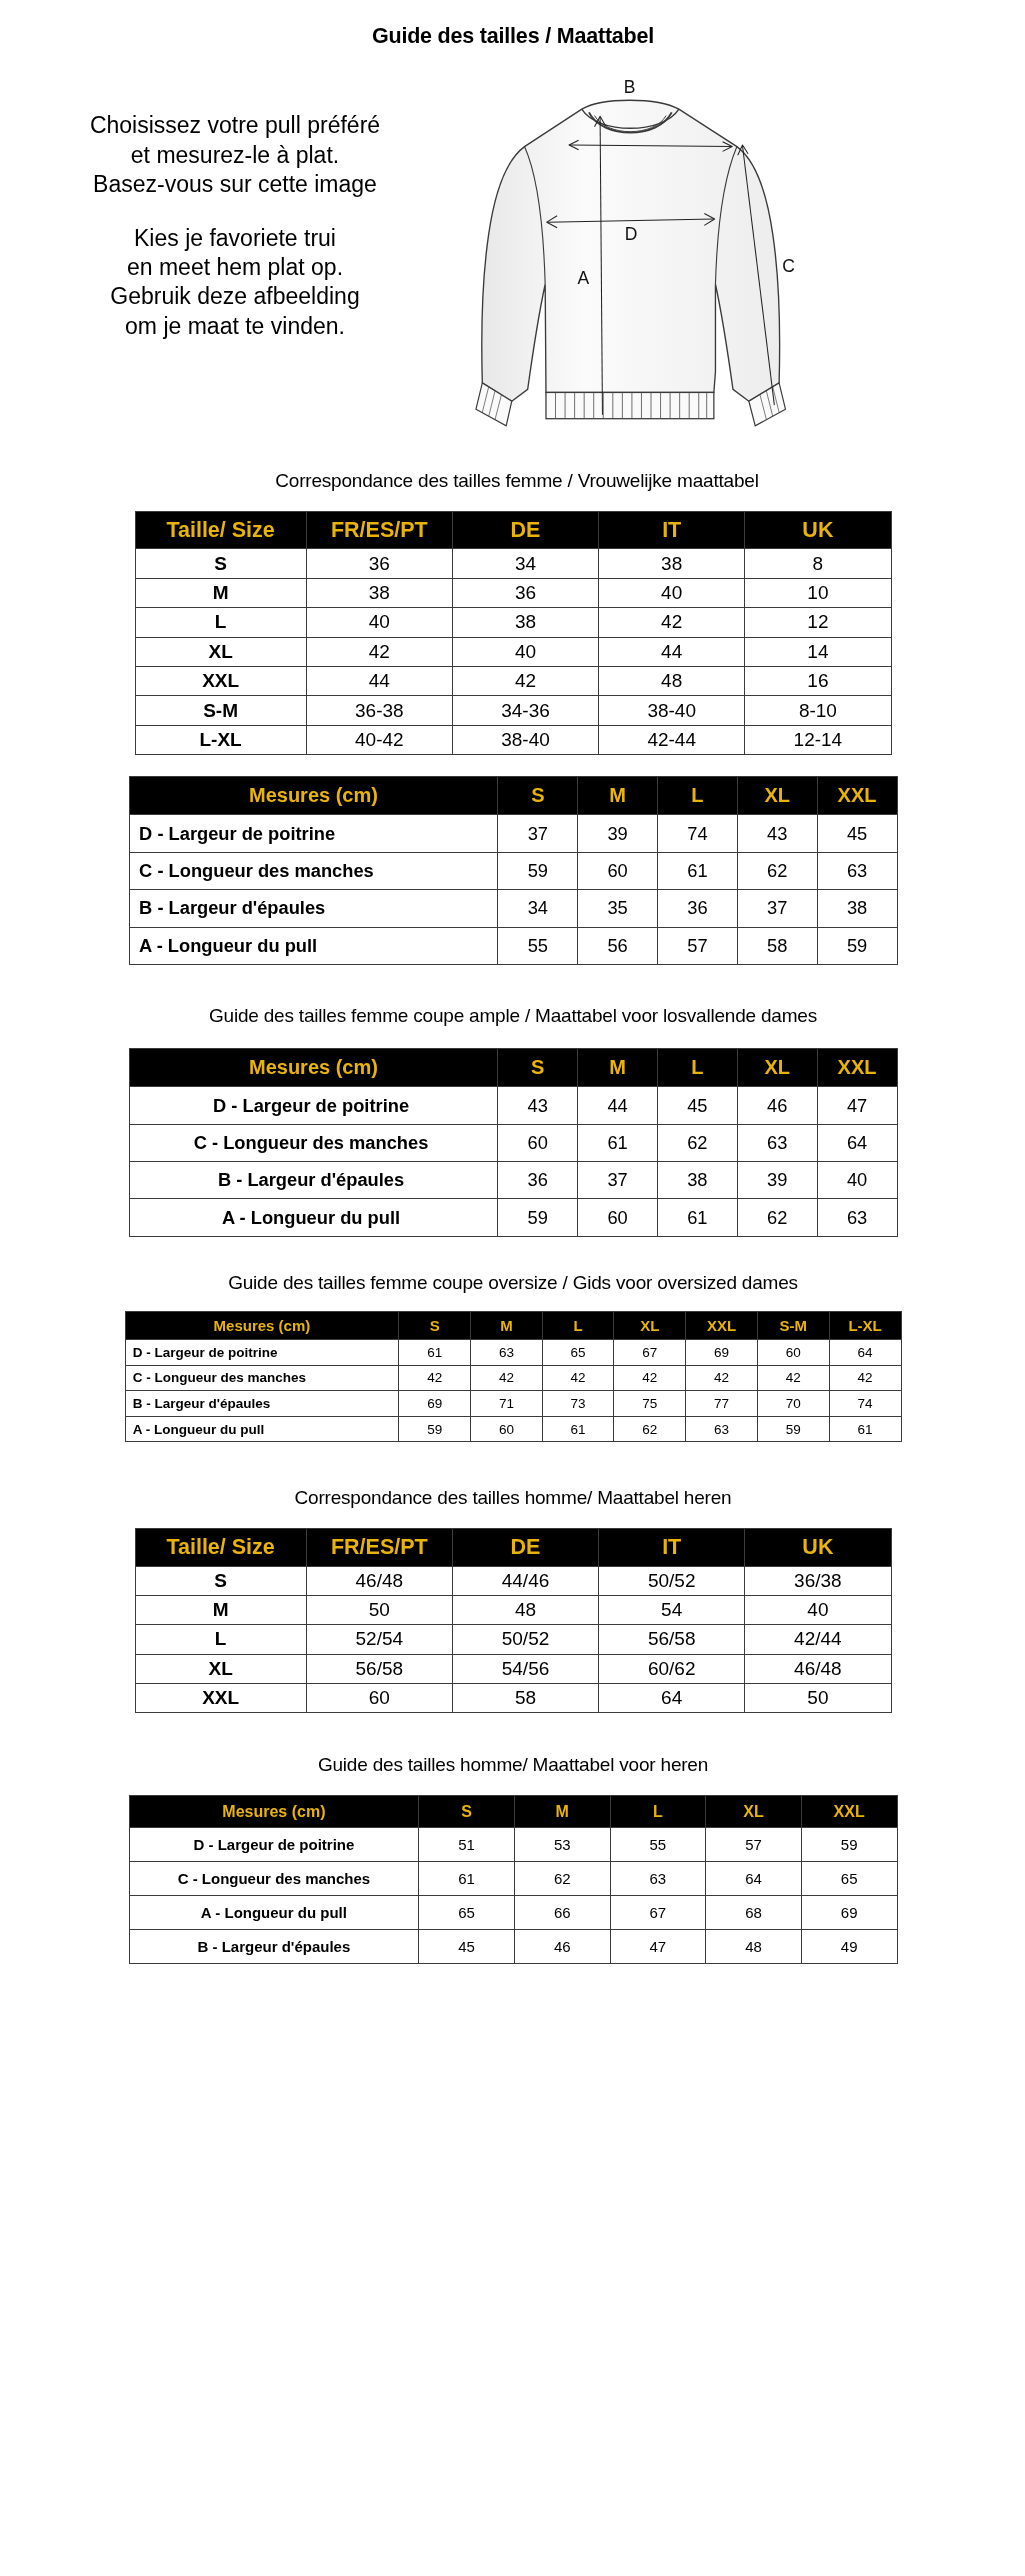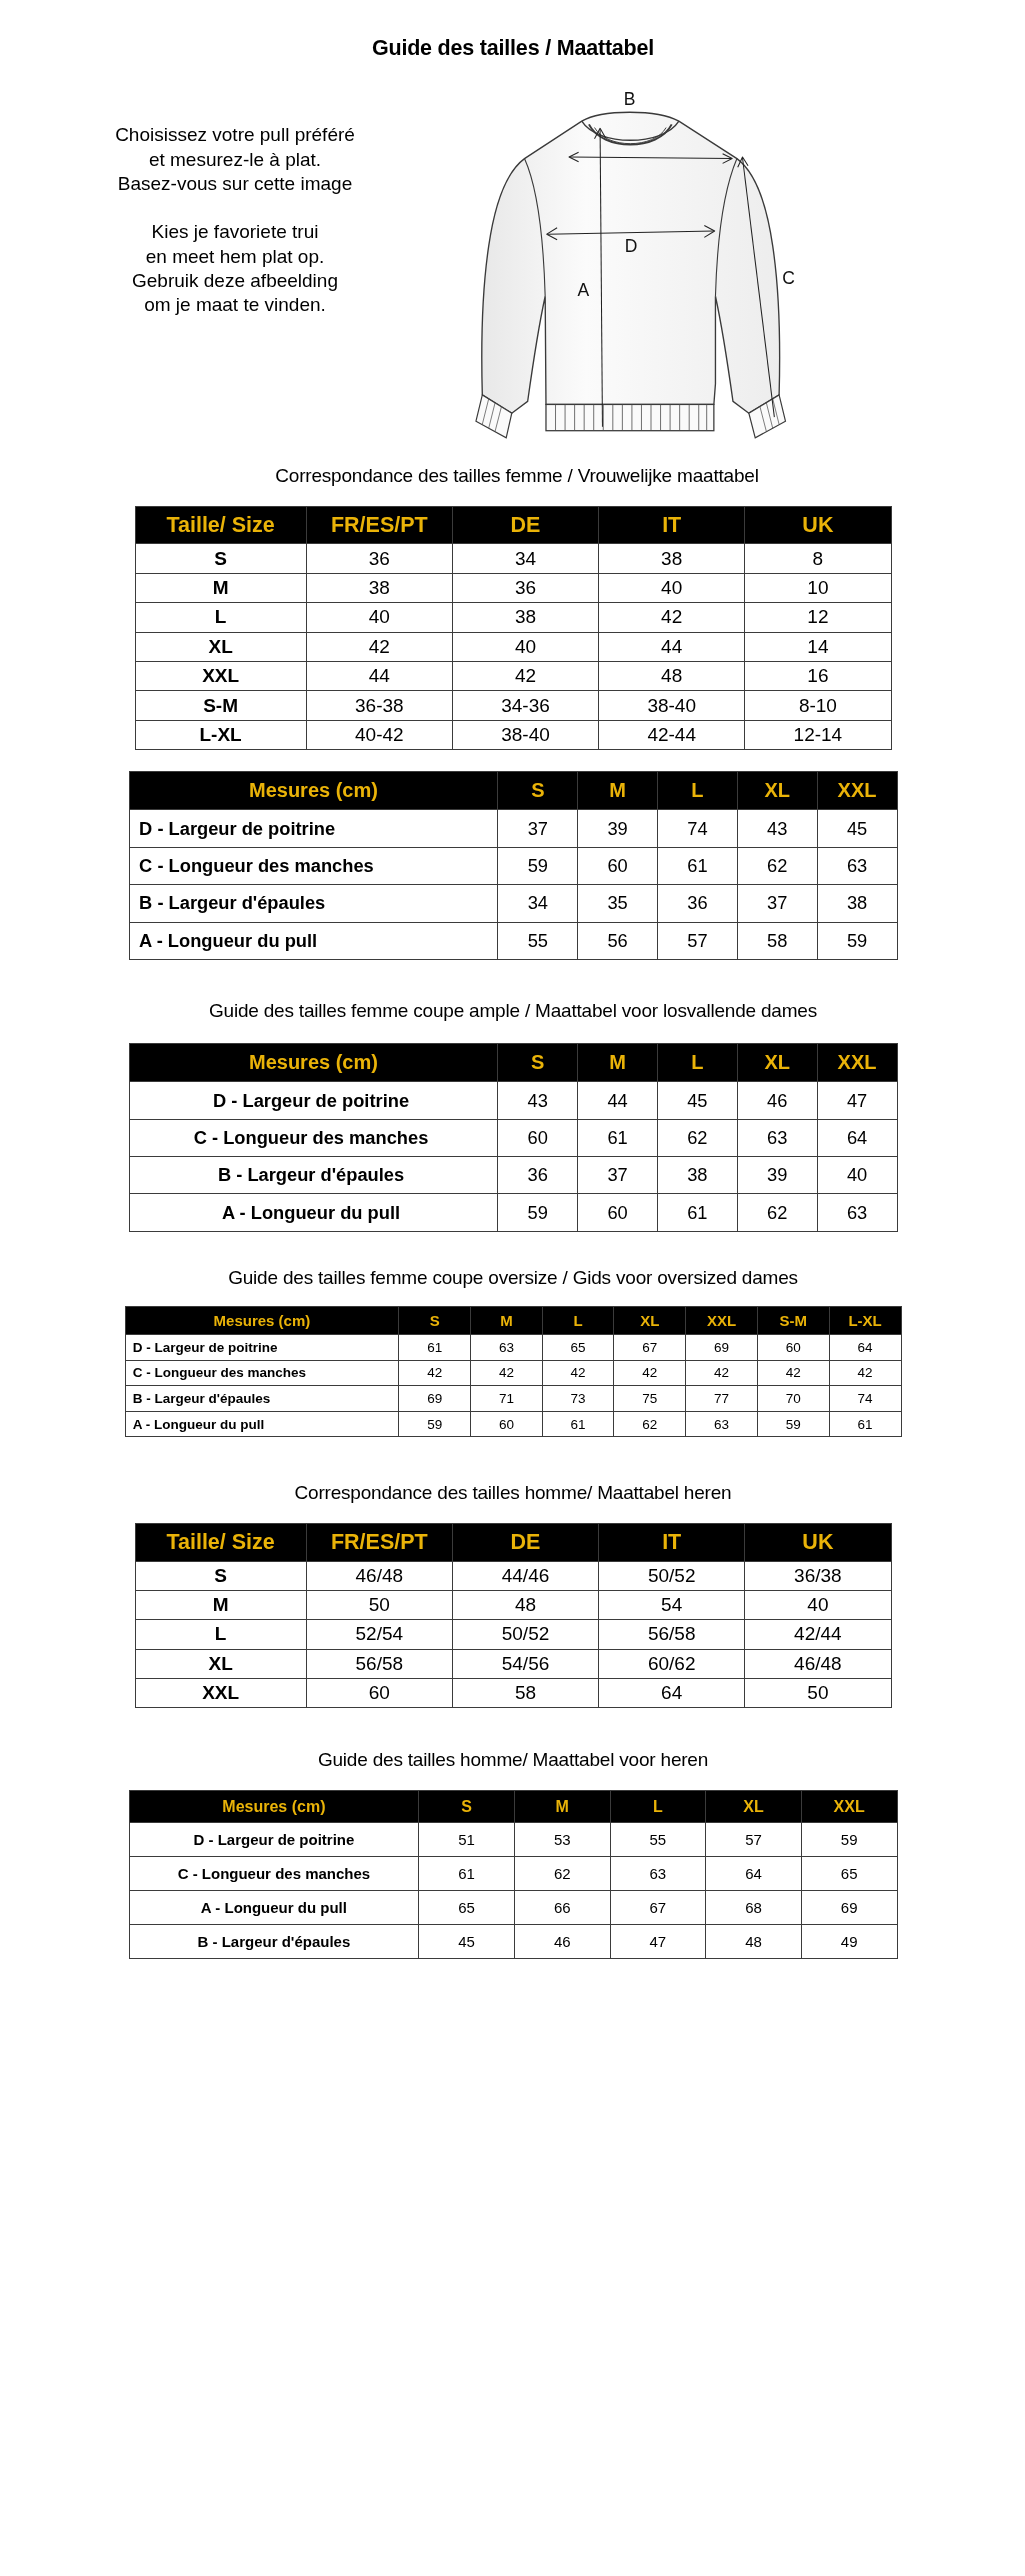--- a/index.html
+++ b/index.html
@@ -17,35 +17,35 @@
     position: relative;
     padding: 0;
   }
 
   
   .main-title {
     text-align: center;
     font-size: 21.5px;
     font-weight: bold;
     letter-spacing: -0.2px;
-    padding-top: 36px;
+    padding-top: 24px;
     margin: 0 0 8px 0;
   }
 
   
   .intro-row {
     display: flex;
     align-items: flex-start;
     justify-content: flex-start;
     padding: 14.3px 0 0 0;
   }
   .intro-text {
     width: 446px;
     text-align: center;
-    font-size: 19px;
+    font-size: 23px;
     line-height: 1.28;
     padding-left: 24px;
     padding-top: 40px;
   }
   .intro-text p { margin: 0; }
   .intro-text .gap { height: 24px; }
 
   .sweater-wrap {
     width: 478px;
     position: relative;
@@ -54,21 +54,21 @@
   .sweater-svg { display: block; }
 
   
   .caption {
     font-size: 19px;
     text-align: center;
     margin: 0;
     padding: 0;
     letter-spacing: -0.2px;
   }
-  .cap-w-corr  { margin-top: 16px; padding-left: 8px; }
+  .cap-w-corr  { margin-top: 33px; padding-left: 8px; }
   .cap-slim    { margin-top: 37px; text-align: center; }
   .cap-loose   { margin-top: 40px; }
   .cap-over    { margin-top: 35px; }
   .cap-m-corr  { margin-top: 45px; }
   .cap-m-meas  { margin-top: 41px; }
 
   
   .tbl-wrap { display: flex; justify-content: center; }
   table {
     border-collapse: collapse;

